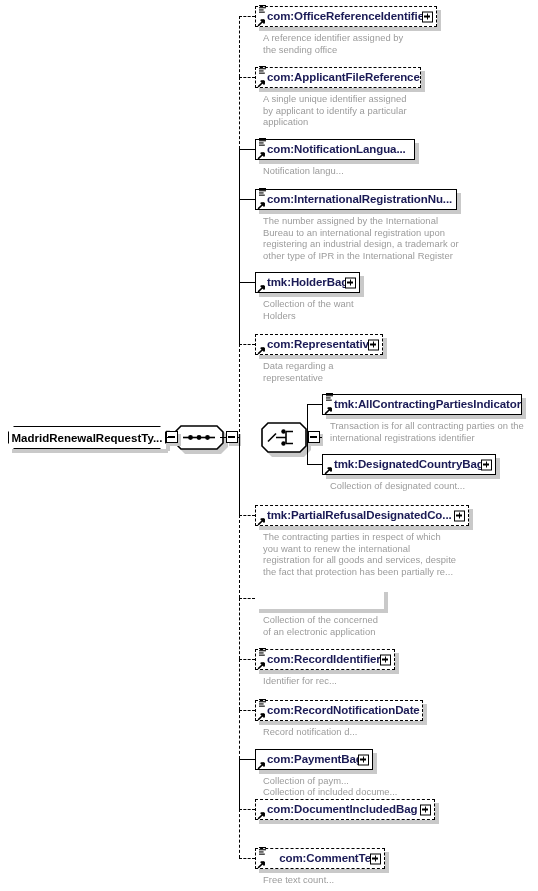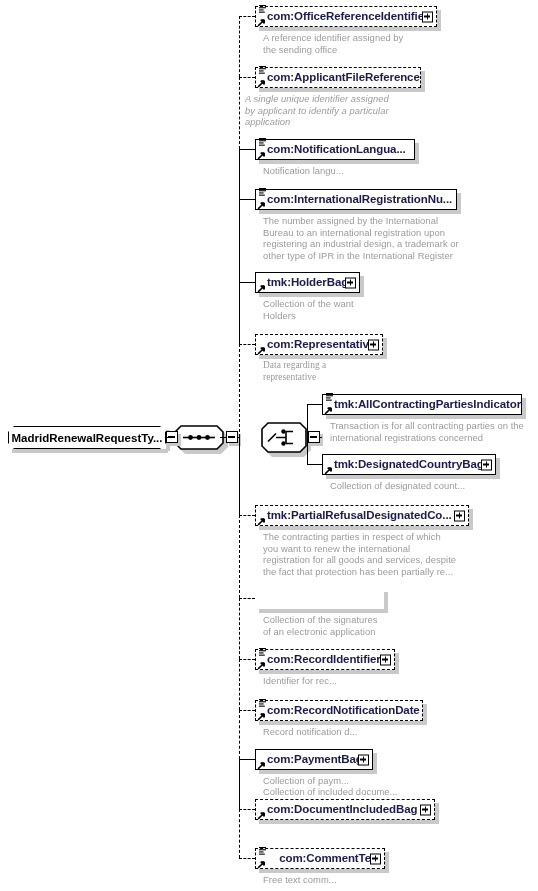--- a/index.html
+++ b/index.html
@@ -134,21 +134,21 @@
         <rect x="1" y="3.2" width="7" height="1.1" fill="#000"></rect>
         <rect x="1" y="5.4" width="4.6" height="1.1" fill="#000"></rect>
         <rect x="1" y="7.6" width="5.8" height="1.1" fill="#000"></rect>
       </svg>
       <svg class="arrow-ico" viewBox="0 0 10 10">
         <path d="M1.2 8.8 L8 2.2 M8 2.2 L4.1 2.2 M8 2.2 L8 6.1" stroke="#000" stroke-width="1.7" fill="none"></path>
         <path d="M8.4 1.6 L3.6 2.6 L7.4 6.4 Z" fill="#000"></path>
       </svg>
       <span class="lbl">com:ApplicantFileReference</span>
     </div>
-    <div class="doc" style="left: 245px; top: 93px; font-style: italic;">A single unique identifier assigned
+    <div class="doc" style="left: 263px; top: 93px;">A single unique identifier assigned
 by applicant to identify a particular
 application</div>
     <div style="position: absolute; left: 259px; top: 160px; width: 160px; height: 4px; background: rgb(201, 201, 201);"></div>
     <div style="position: absolute; left: 415px; top: 143px; width: 4px; height: 21px; background: rgb(201, 201, 201);"></div>
     <div class="node req" title="com:NotificationLangua..." style="left: 255px; top: 139px; width: 160px;">
       <svg class="attr-ico" viewBox="0 0 9 10">
         <rect x="1" y="1" width="7" height="1.1" fill="#000"></rect>
         <rect x="1" y="3.2" width="7" height="1.1" fill="#000"></rect>
         <rect x="1" y="5.4" width="4.6" height="1.1" fill="#000"></rect>
         <rect x="1" y="7.6" width="5.8" height="1.1" fill="#000"></rect>
@@ -200,39 +200,39 @@
       <svg class="arrow-ico" viewBox="0 0 10 10">
         <path d="M1.2 8.8 L8 2.2 M8 2.2 L4.1 2.2 M8 2.2 L8 6.1" stroke="#000" stroke-width="1.7" fill="none"></path>
         <path d="M8.4 1.6 L3.6 2.6 L7.4 6.4 Z" fill="#000"></path>
       </svg>
       <span class="lbl">com:Representative</span>
       <div class="plus-box">
         <i></i>
         <b></b>
       </div>
     </div>
-    <div class="doc" style="left: 263px; top: 360px; font-family: Liberation Serif, serif;">Data regarding a
+    <div class="doc" style="left: 263px; top: 360px;">Data regarding a
 representative</div>
     <div style="position: absolute; left: 326px; top: 415px; width: 200px; height: 4px; background: rgb(201, 201, 201);"></div>
     <div style="position: absolute; left: 522px; top: 398px; width: 4px; height: 21px; background: rgb(201, 201, 201);"></div>
     <div class="node req" title="tmk:AllContractingPartiesIndicator" style="left: 322px; top: 394px; width: 200px;">
       <svg class="attr-ico" viewBox="0 0 9 10">
         <rect x="1" y="1" width="7" height="1.1" fill="#000"></rect>
         <rect x="1" y="3.2" width="7" height="1.1" fill="#000"></rect>
         <rect x="1" y="5.4" width="4.6" height="1.1" fill="#000"></rect>
         <rect x="1" y="7.6" width="5.8" height="1.1" fill="#000"></rect>
       </svg>
       <svg class="arrow-ico" viewBox="0 0 10 10">
         <path d="M1.2 8.8 L8 2.2 M8 2.2 L4.1 2.2 M8 2.2 L8 6.1" stroke="#000" stroke-width="1.7" fill="none"></path>
         <path d="M8.4 1.6 L3.6 2.6 L7.4 6.4 Z" fill="#000"></path>
       </svg>
       <span class="lbl">tmk:AllContractingPartiesIndicator</span>
     </div>
     <div class="doc" style="left: 330px; top: 420px;">Transaction is for all contracting parties on the
-international registrations concerned</div>
+international registrations identifier</div>
     <div style="position: absolute; left: 326px; top: 475px; width: 174px; height: 4px; background: rgb(201, 201, 201);"></div>
     <div style="position: absolute; left: 496px; top: 458px; width: 4px; height: 21px; background: rgb(201, 201, 201);"></div>
     <div class="node req" title="tmk:DesignatedCountryBag" style="left: 322px; top: 454px; width: 174px;">
       <svg class="arrow-ico" viewBox="0 0 10 10">
         <path d="M1.2 8.8 L8 2.2 M8 2.2 L4.1 2.2 M8 2.2 L8 6.1" stroke="#000" stroke-width="1.7" fill="none"></path>
         <path d="M8.4 1.6 L3.6 2.6 L7.4 6.4 Z" fill="#000"></path>
       </svg>
       <span class="lbl">tmk:DesignatedCountryBag</span>
       <div class="plus-box">
         <i></i>
@@ -252,21 +252,21 @@
         <i></i>
         <b></b>
       </div>
     </div>
     <div class="doc" style="left: 263px; top: 531px;">The contracting parties in respect of which
 you want to renew the international
 registration for all goods and services, despite
 the fact that protection has been partially re...</div>
     <div style="position: absolute; left: 259px; top: 609px; width: 129px; height: 4px; background: rgb(201, 201, 201);"></div>
     <div style="position: absolute; left: 384px; top: 592px; width: 4px; height: 21px; background: rgb(201, 201, 201);"></div>
-    <div class="doc" style="left: 263px; top: 614px;">Collection of the signatures
+    <div class="doc" style="left: 263px; top: 614px;">Collection of the concerned
 of an electronic application</div>
     <div style="position: absolute; left: 259px; top: 670px; width: 140px; height: 4px; background: rgb(201, 201, 201);"></div>
     <div style="position: absolute; left: 395px; top: 653px; width: 4px; height: 21px; background: rgb(201, 201, 201);"></div>
     <div class="node opt" title="com:RecordIdentifier" style="left: 255px; top: 649px; width: 140px;">
       <svg class="attr-ico" viewBox="0 0 9 10">
         <rect x="1" y="1" width="7" height="1.1" fill="#000"></rect>
         <rect x="1" y="3.2" width="7" height="1.1" fill="#000"></rect>
         <rect x="1" y="5.4" width="4.6" height="1.1" fill="#000"></rect>
         <rect x="1" y="7.6" width="5.8" height="1.1" fill="#000"></rect>
       </svg>
@@ -337,21 +337,21 @@
       <svg class="arrow-ico" viewBox="0 0 10 10">
         <path d="M1.2 8.8 L8 2.2 M8 2.2 L4.1 2.2 M8 2.2 L8 6.1" stroke="#000" stroke-width="1.7" fill="none"></path>
         <path d="M8.4 1.6 L3.6 2.6 L7.4 6.4 Z" fill="#000"></path>
       </svg>
       <span class="lbl">com:CommentText</span>
       <div class="plus-box">
         <i></i>
         <b></b>
       </div>
     </div>
-    <div class="doc" style="left: 263px; top: 874px;">Free text comm...</div>
+    <div class="doc" style="left: 263px; top: 874px;">Free text count...</div>
     <div class="rootshadow" style="left: 12px; top: 449px; width: 156px; height: 4px;"></div>
     <div class="rootshadow" style="left: 166px; top: 430px; width: 4px; height: 21px;"></div>
     <div class="rootnode" style="left: 8px; top: 426px; width: 158px;">
       <span class="lbl">MadridRenewalRequestTy...</span>
     </div>
     <div class="compshadow" style="left: 178px; top: 429px; width: 50px; height: 25px; clip-path: polygon(7px 0px, 43px 0px, 50px 7px, 50px 18px, 43px 25px, 7px 25px, 0px 18px, 0px 7px);"></div>
     <div class="comp" style="left: 174px; top: 425px; width: 50px; height: 25px;">
       <svg width="50" height="25" viewBox="0 0 50 25">
         <polygon points="7,1 43,1 49,7 49,18 43,24 7,24 1,18 1,7" fill="#fff" stroke="#000" stroke-width="1.6"></polygon>
         <rect x="9" y="11.7" width="32" height="1.6" fill="#000"></rect>

